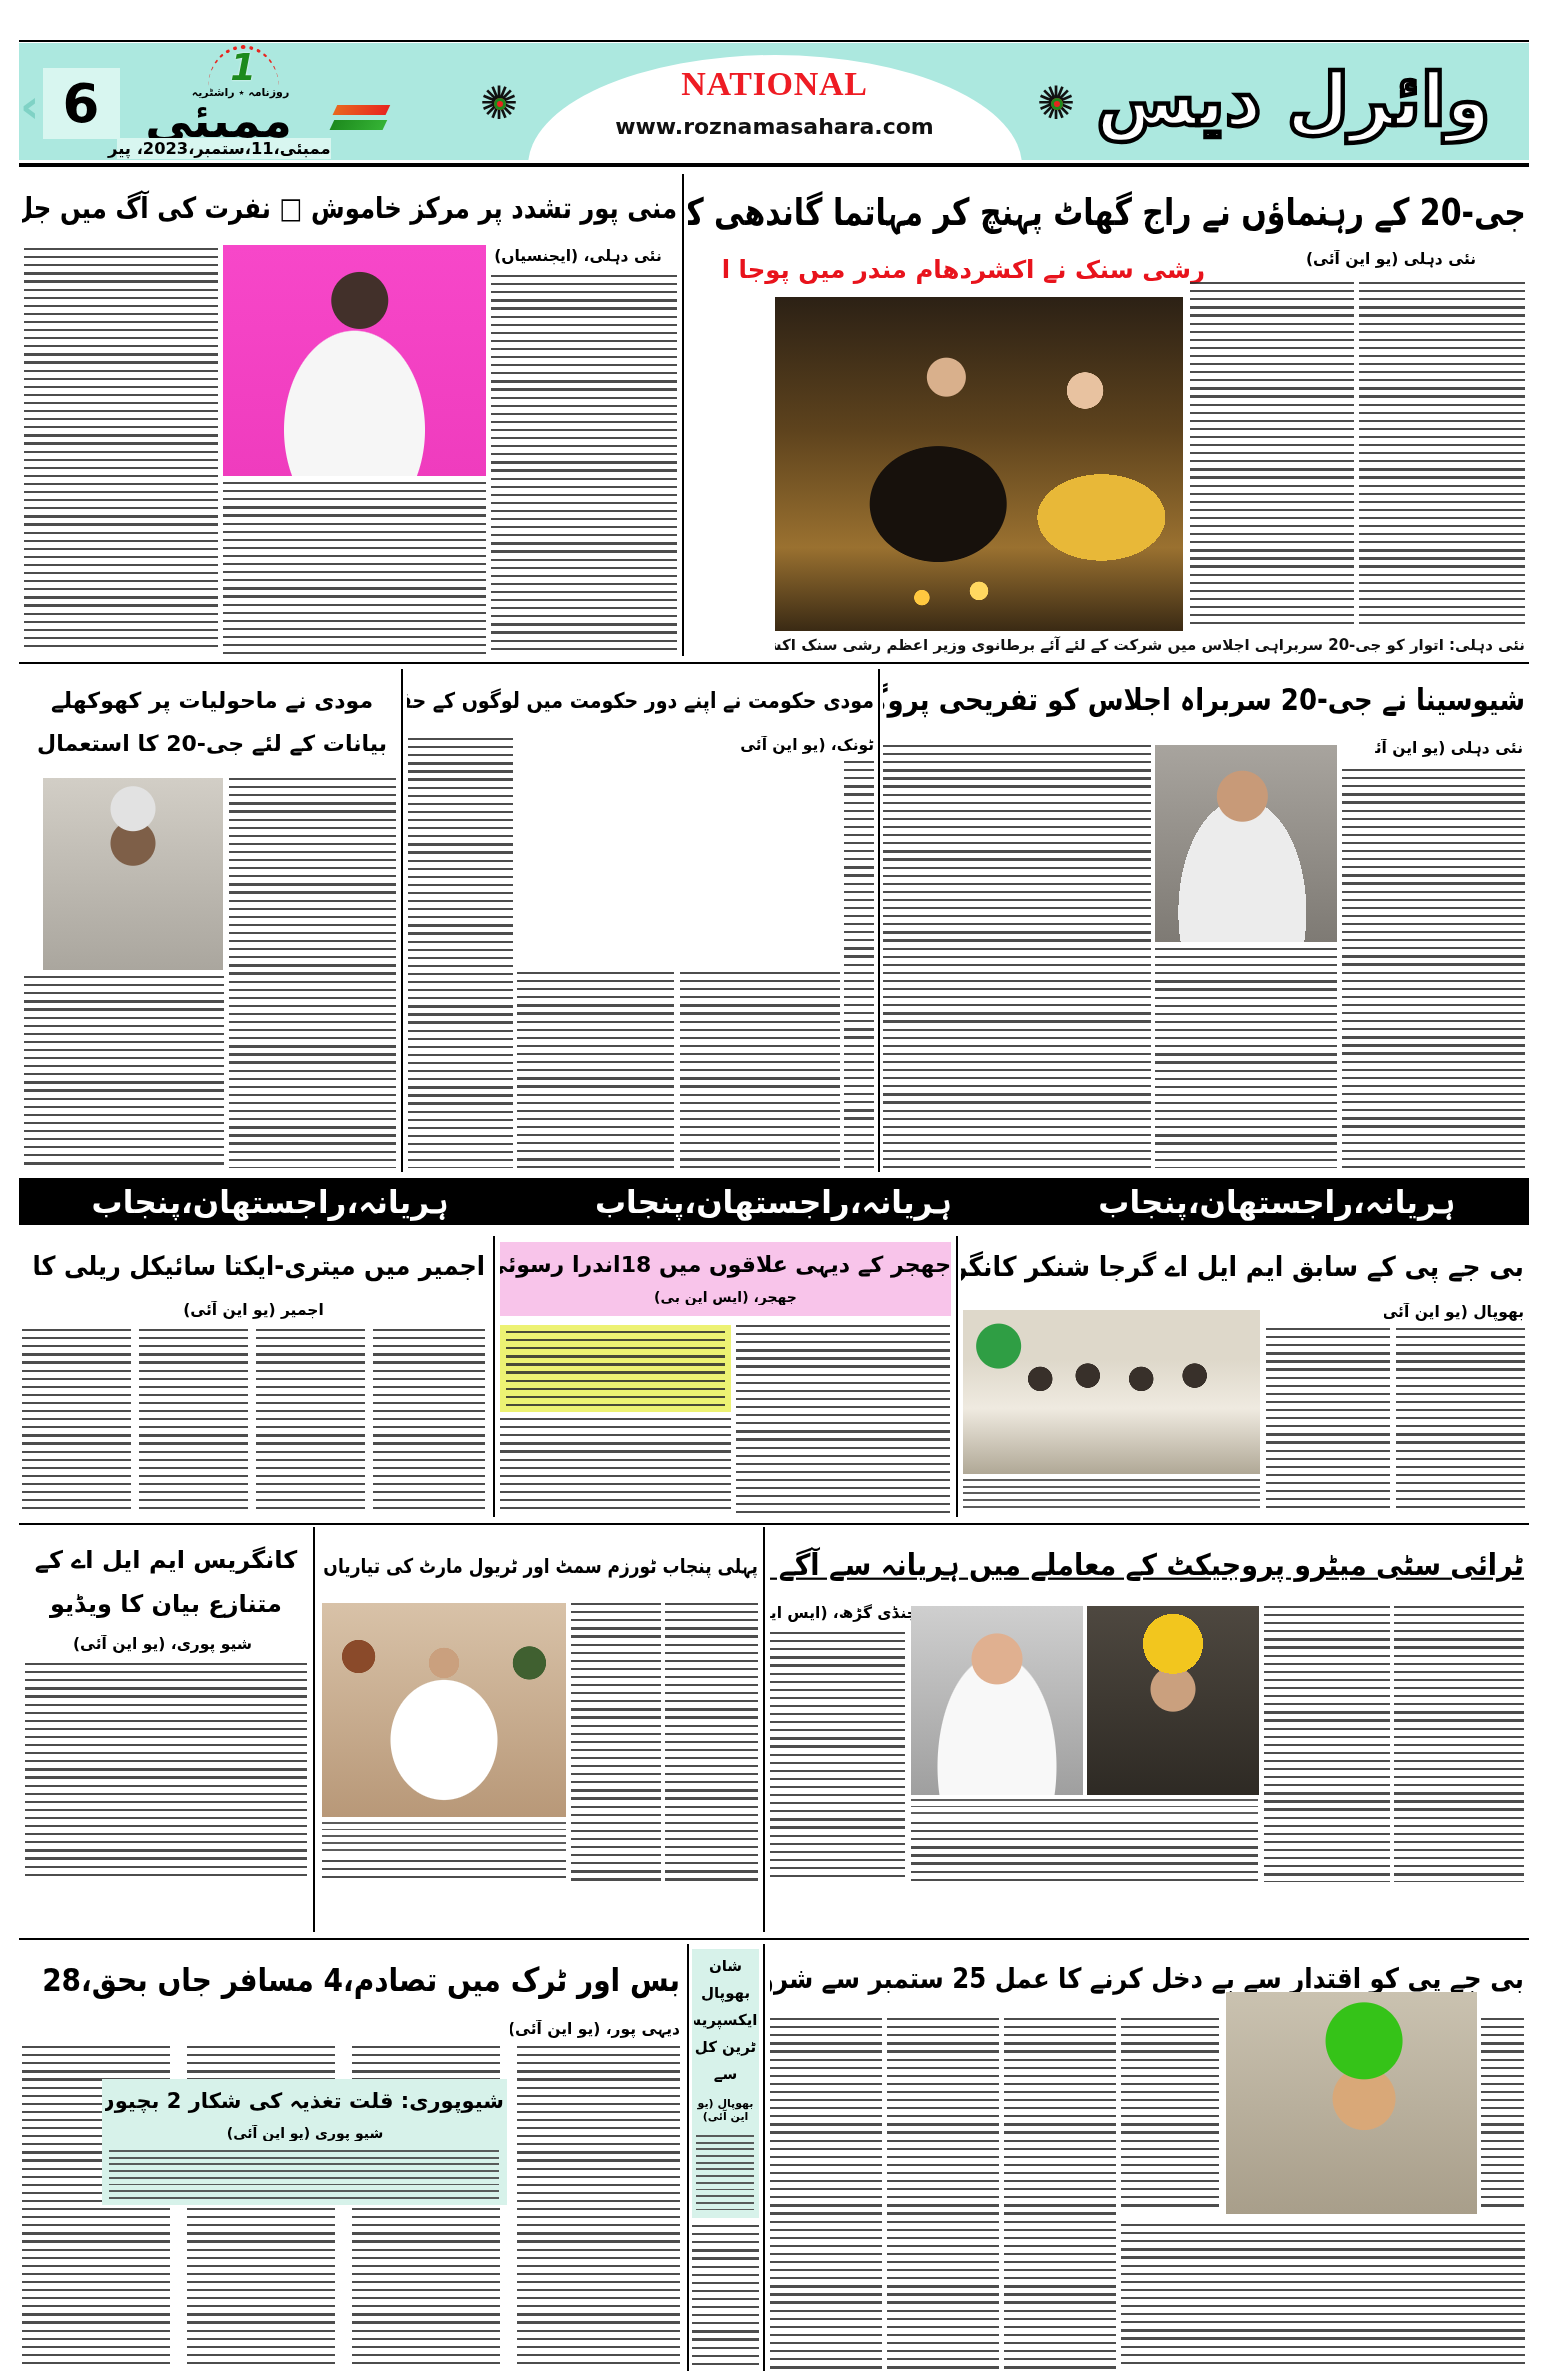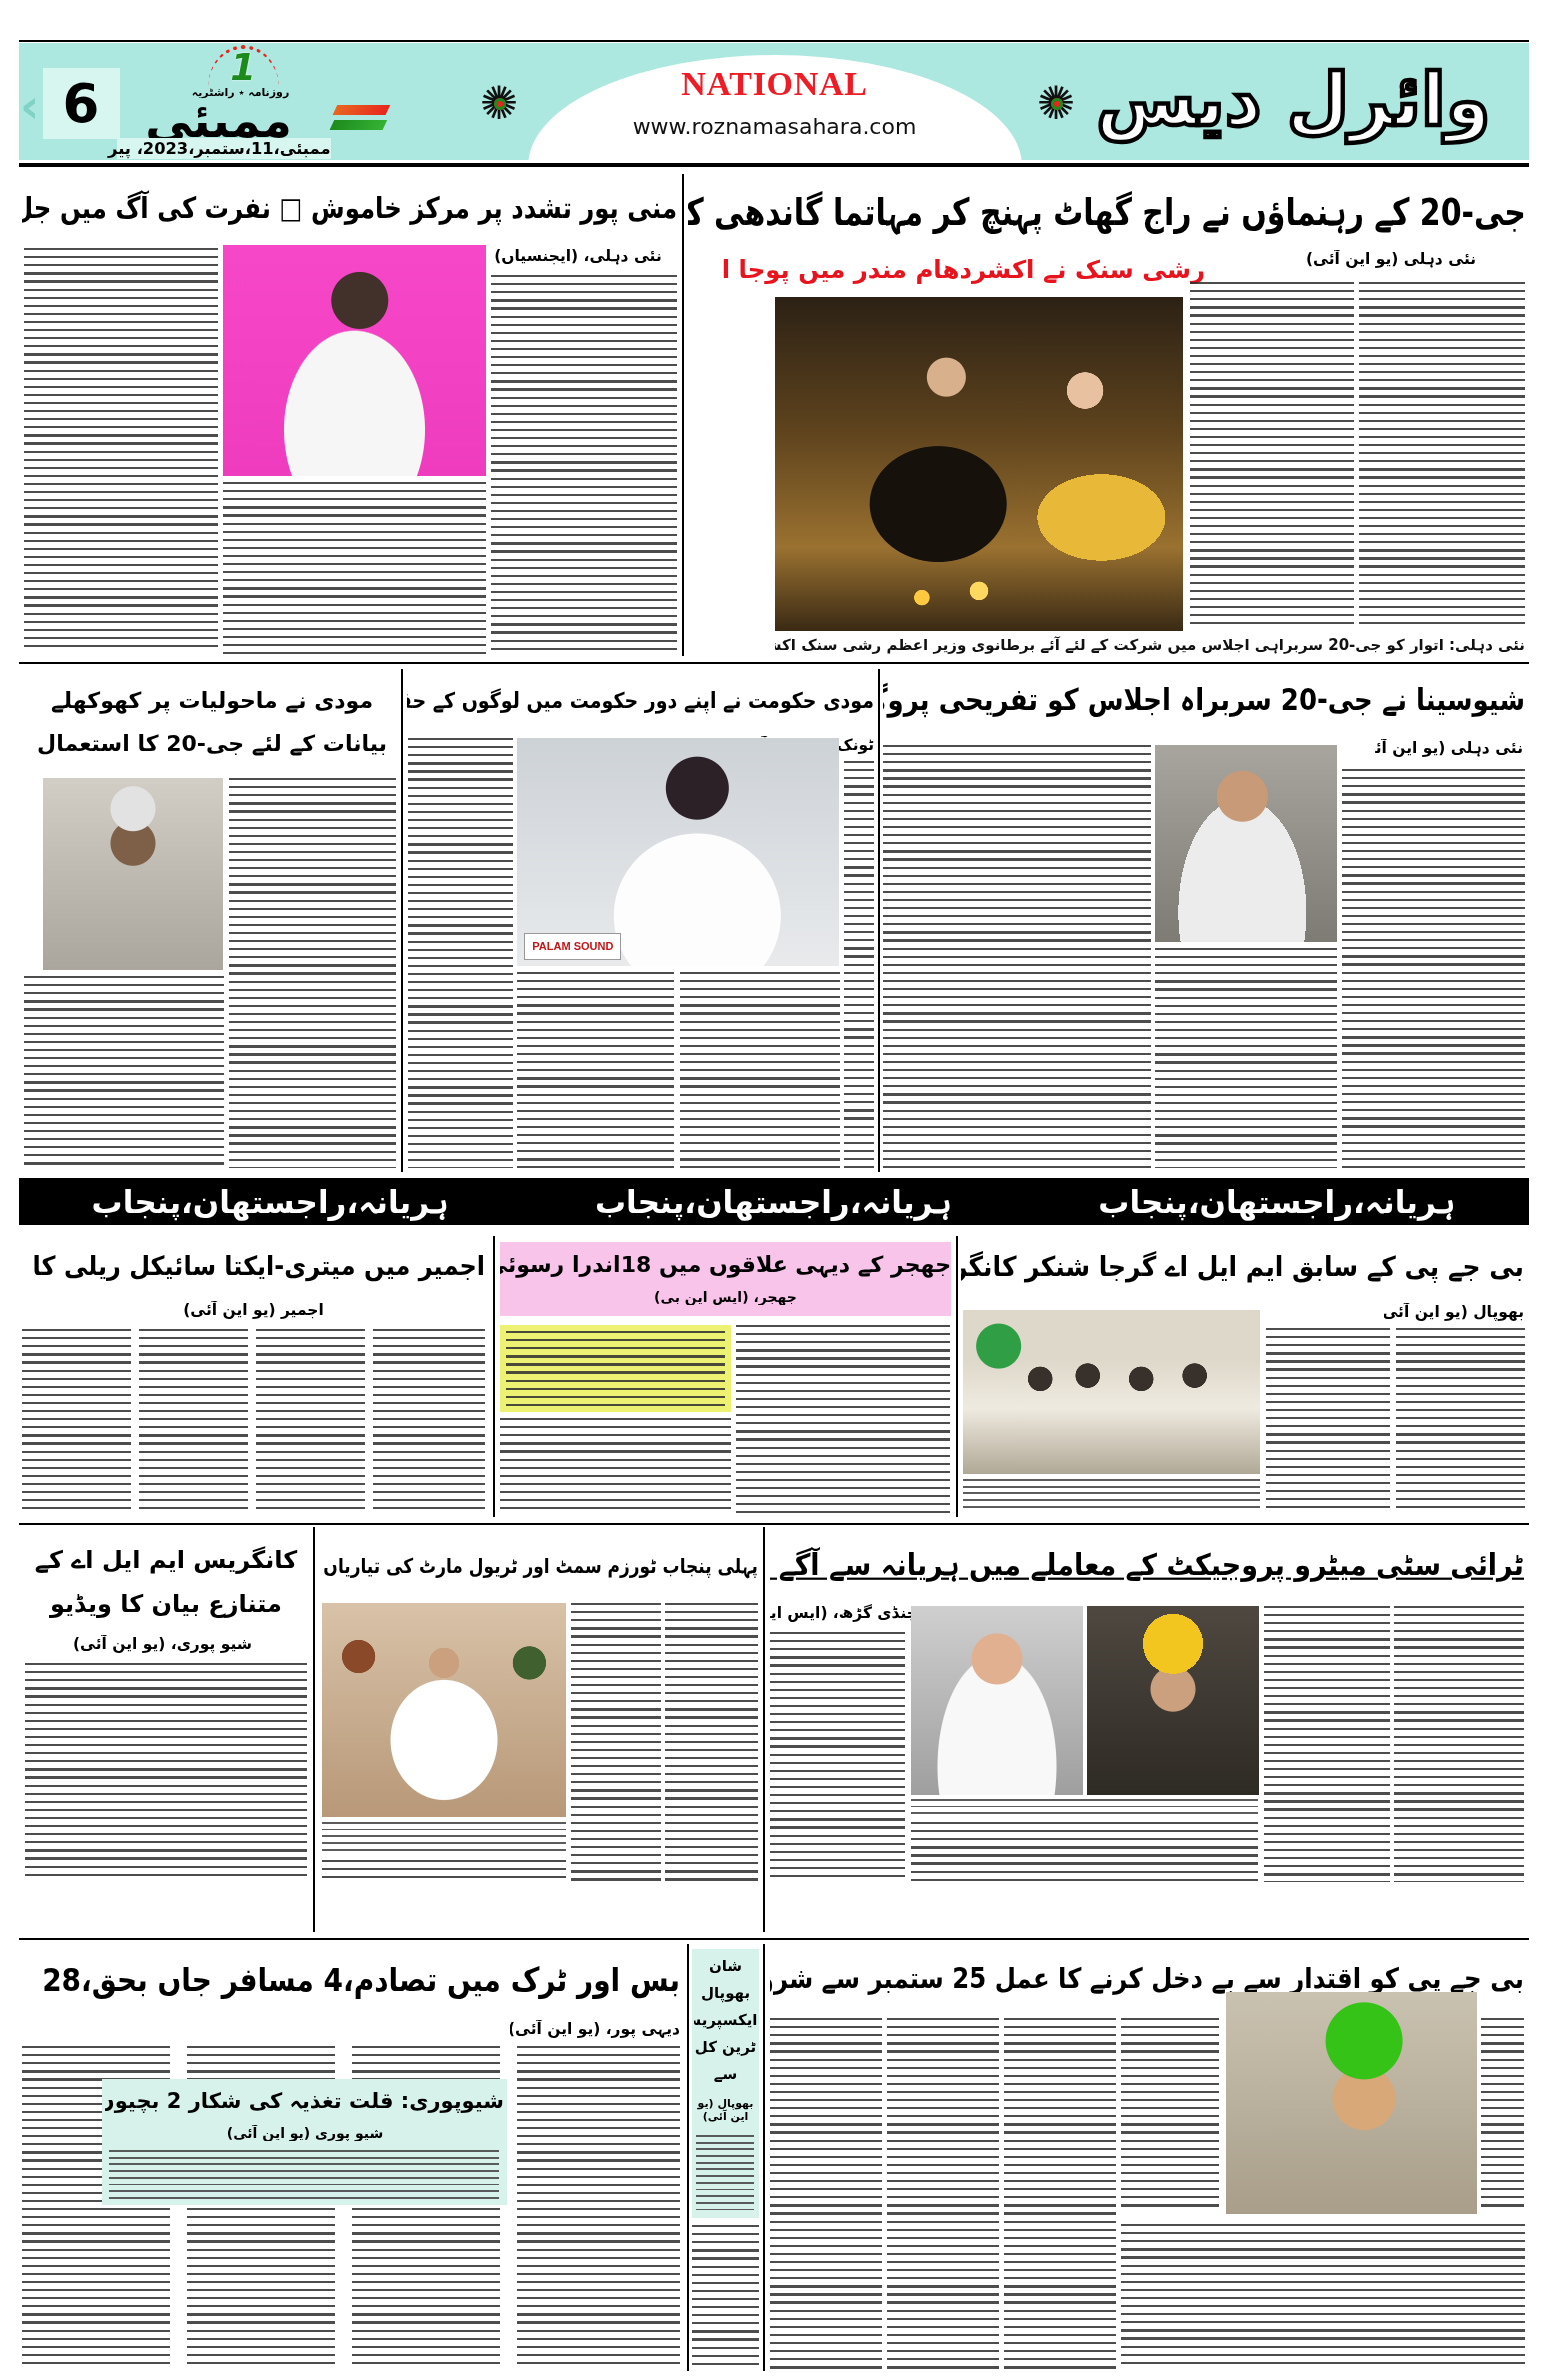--- a/index.html
+++ b/index.html
@@ -28,21 +28,21 @@
   .logo1 b{font-size:37px;color:#1d8a1d;text-shadow:0 0 2.2px #fff;line-height:37px;font-style:italic;}
   .logotop{position:absolute;left:111px;top:43px;width:222px;font-size:11px;font-weight:900;text-align:center;direction:rtl;color:#000;white-space:nowrap;}
   .logomain{position:absolute;left:89px;top:55px;width:222px;font-size:47px;font-weight:900;text-align:center;direction:rtl;color:#000;line-height:46px;white-space:nowrap;}
   .flagA{position:absolute;left:316px;top:62px;width:53px;height:9.6px;background:linear-gradient(90deg,#e8671f,#e8251f);transform:skewX(-25deg);}
   .flagB{position:absolute;left:313px;top:77px;width:53px;height:9.6px;background:linear-gradient(90deg,#1d8a1d,#35b335);transform:skewX(-25deg);}
   .datebox{position:absolute;left:98px;top:95px;width:214px;height:21px;background:#d8f6f0;
            font-size:16.3px;font-weight:900;text-align:center;line-height:21px;direction:rtl;color:#000;white-space:nowrap;}
   .oval{position:absolute;left:509px;top:12px;width:494px;height:222px;background:#fff;border-radius:50%;}
   .natl{position:absolute;left:509px;top:22px;width:494px;text-align:center;font-family:"Liberation Serif",serif;
         font-weight:700;font-size:34px;color:#ee1c24;letter-spacing:0.7px;}
-  .url{position:absolute;left:509px;top:71px;width:494px;text-align:center;font-weight:400;font-size:22px;color:#111;}
+  .url{position:absolute;left:509px;top:71px;width:494px;text-align:center;font-weight:700;font-size:22px;color:#111;}
   .burst{position:absolute;width:47px;height:47px;}
   .burst .s{position:absolute;left:0;top:0;width:47px;height:47px;font-size:46px;line-height:47px;text-align:center;color:#111;}
   .burst .c{position:absolute;left:18px;top:18px;width:12px;height:12px;border-radius:50%;background:#e8251f;box-shadow:0 0 0 3px #1d8a1d inset;}
   .mast{position:absolute;right:13.3px;top:6px;width:444px;text-align:center;font-size:72px;font-weight:900;direction:rtl;
         color:#fff;-webkit-text-stroke:4.4px #000;line-height:103px;white-space:nowrap;}
   
   .band{position:absolute;left:18.5px;top:1178px;width:1510px;height:47px;background:#000;
         display:flex;justify-content:space-around;align-items:center;}
   .band span{color:#fff;font-size:31px;font-weight:900;direction:rtl;white-space:nowrap;}
   .redhl{color:#e8131c;}
@@ -117,26 +117,20 @@
   <div class="hl2" style="left:30px;top:679px;width:364px;height:90px;font-size:22px;line-height:43px;">مودی نے ماحولیات پر کھوکھلے بیانات کے لئے جی-20 کا استعمال کیا: کانگریس</div>
   <div class="ph" style="left:43px;top:778px;width:180px;height:192px;
        background:radial-gradient(circle at 50% 16%,#e2e2e2 0 22px,transparent 23px),
                   radial-gradient(circle at 50% 34%,#7e5f48 0 22px,transparent 23px),
                   linear-gradient(#d2cec6,#aaa69e);"></div>
   <div class="tx" style="left:229px;top:778px;width:167px;height:390px;"></div>
   <div class="tx" style="left:24px;top:976px;width:200px;height:192px;"></div>
 
   <div class="hl" style="left:407px;top:674px;width:467px;height:55px;font-size:19px;line-height:52px;transform:scaleY(1.15);">مودی حکومت نے اپنے دور حکومت میں لوگوں کے حقوق چھیننے کا کام کیا: پرینکا</div>
   <div class="dl" style="left:739px;top:736px;width:135px;">ٹونک، (یو این آئی)</div>
-  <div class="ph" style="left:517px;top:738px;width:322px;height:228px;
-       background:radial-gradient(circle at 56% 22%,#2b2126 0 31px,transparent 32px),
-                  radial-gradient(ellipse at 56% 78%,#fdfdfd 0 83px,transparent 84px),
-                  linear-gradient(#cdd2d7,#e8eaec);">
-    <div class="sign">PALAM SOUND</div>
-  </div>
   <div class="tx" style="left:408px;top:738px;width:105px;height:430px;"></div>
   <div class="tx" style="left:844px;top:761px;width:30px;height:407px;"></div>
   <div class="tx" style="left:517px;top:972px;width:157px;height:196px;"></div>
   <div class="tx" style="left:680px;top:972px;width:160px;height:196px;"></div>
 
   <div class="hl" style="left:883px;top:674px;width:642px;height:55px;font-size:26px;line-height:52px;transform:scaleY(1.15);">شیوسینا نے جی-20 سربراہ اجلاس کو تفریحی پروگرام قرار دیا</div>
   <div class="dl" style="left:1375px;top:739px;width:148px;">نئی دہلی (یو این آئی)</div>
   <div class="ph" style="left:1155px;top:745px;width:182px;height:197px;
        background:radial-gradient(circle at 48% 26%,#c89a78 0 25px,transparent 26px),
                   radial-gradient(ellipse at 48% 85%,#ececec 0 64px,transparent 64px),

